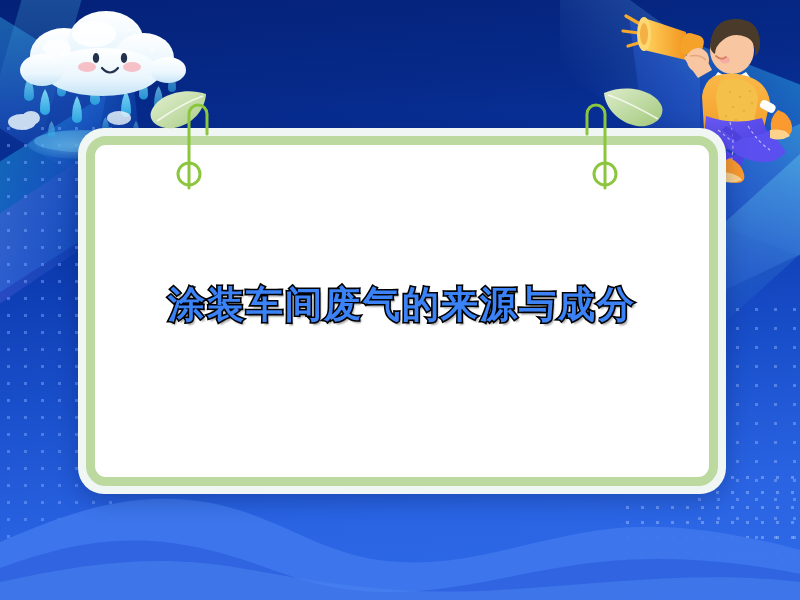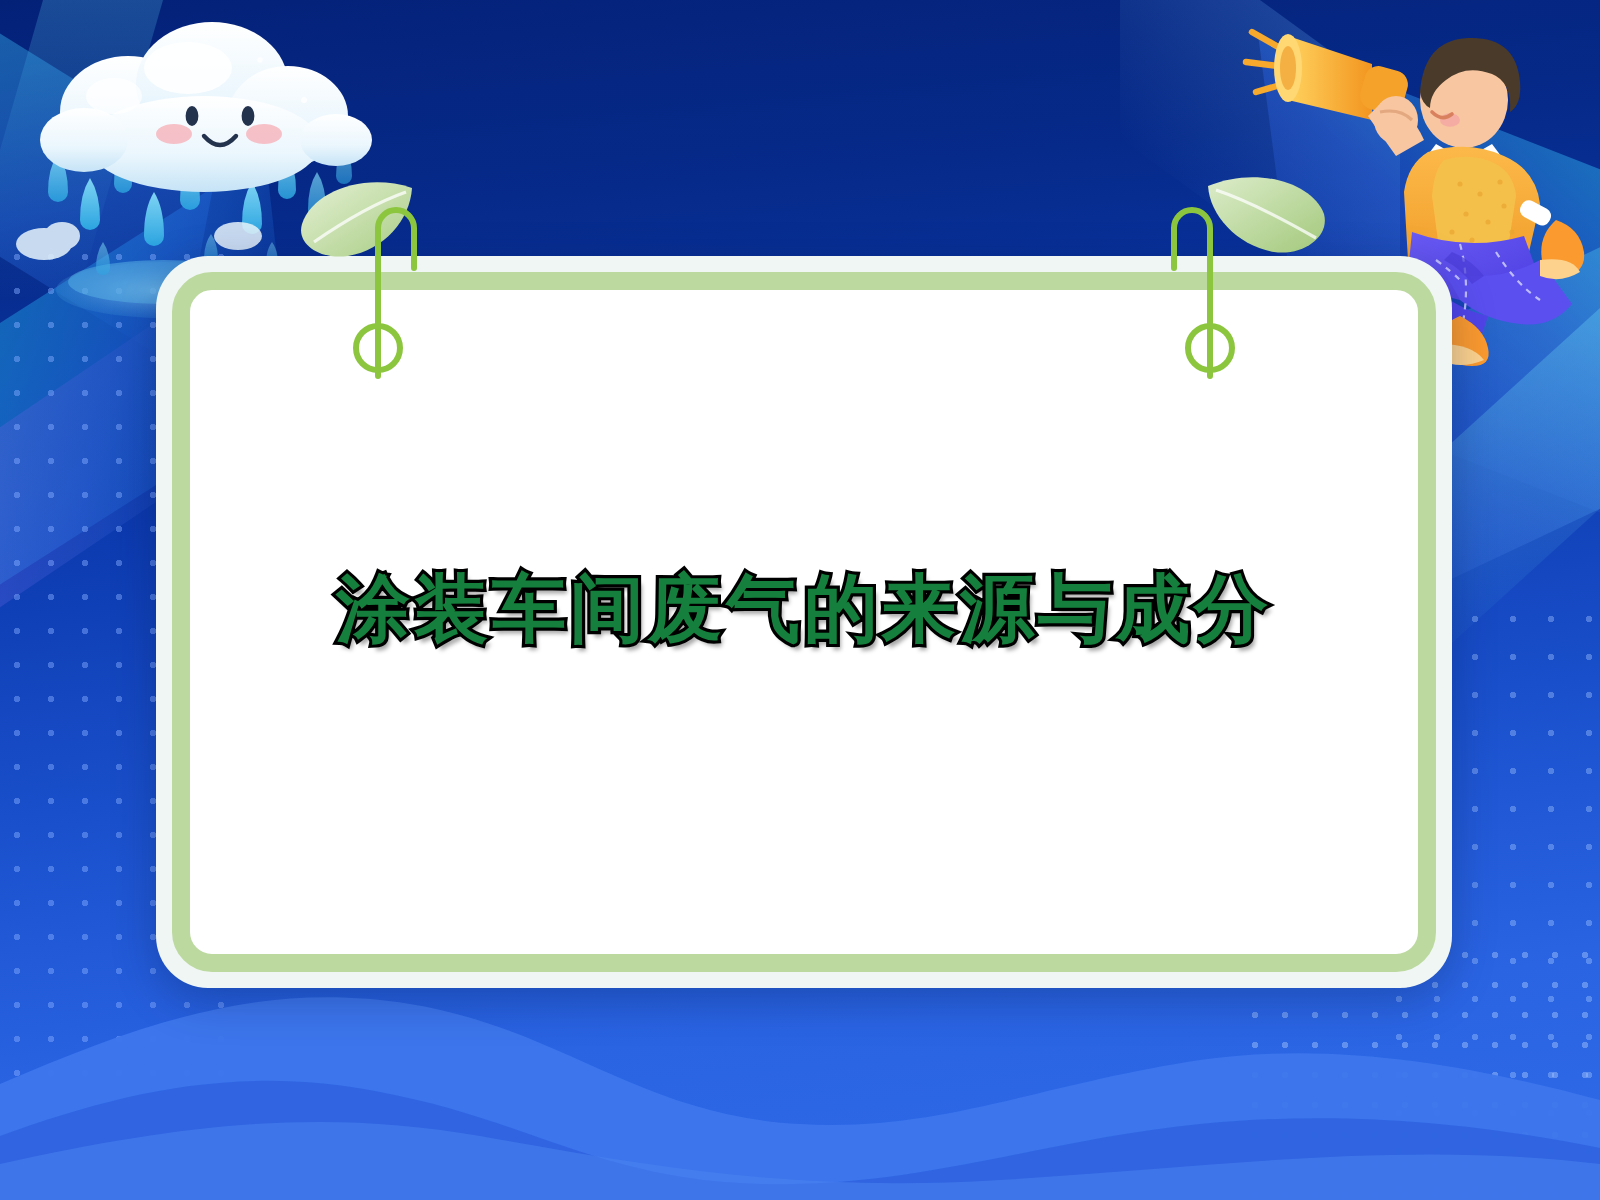--- a/index.html
+++ b/index.html
@@ -158,21 +158,21 @@
   .leaf { position: absolute; z-index: 5; }
   #leaf-left  { left: 148px; top: 88px; width: 62px; height: 44px; }
   #leaf-right { left: 600px; top: 85px; width: 66px; height: 46px; }
 
   
   #slide-title {
     font-family: "DejaVu Sans", "Liberation Sans", sans-serif;
     font-size: 37px;
     font-weight: bold;
     letter-spacing: 2px;
-    color: #15803d;
+    color: #3b82f6;
     -webkit-text-stroke: 3.2px #000000;
     paint-order: stroke fill;
     text-shadow: 2px 3px 2px rgba(0,0,0,.35);
     white-space: nowrap;
     margin: 14px;
     position: relative;
     top: -6px;
   }
 </style>
 </head>

